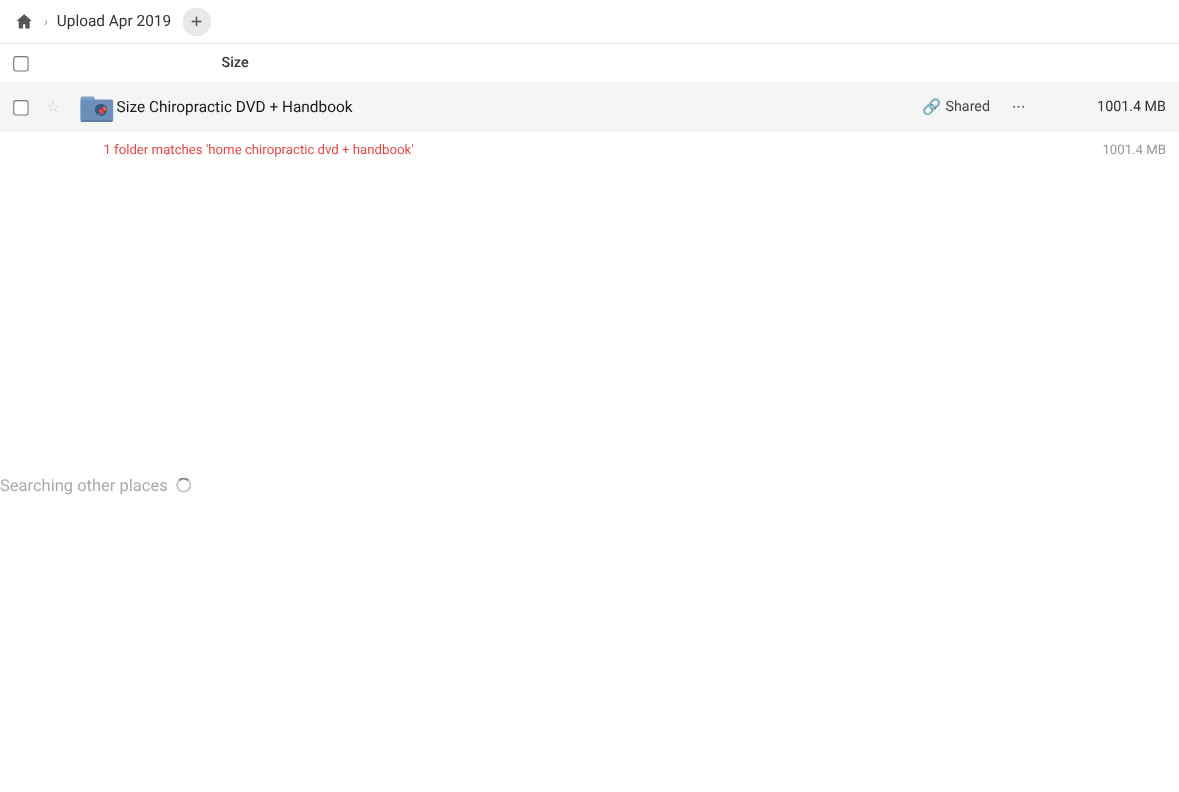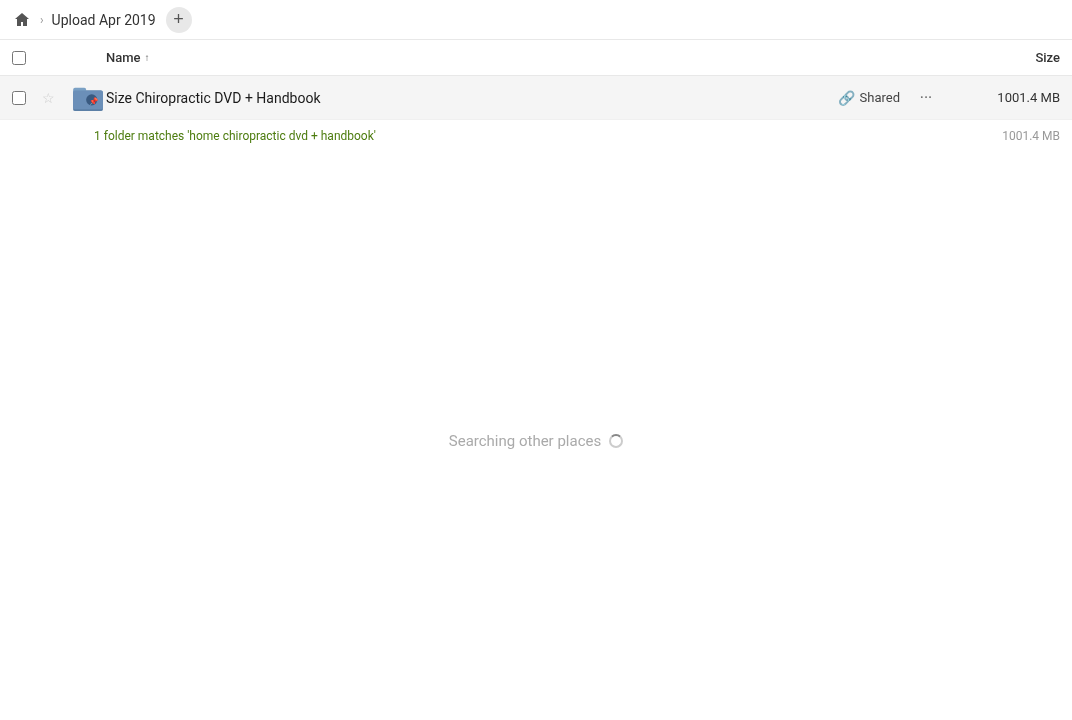--- a/index.html
+++ b/index.html
@@ -194,34 +194,34 @@
     .match-info {
       display: flex;
       align-items: center;
       padding: 6px 12px 6px 94px;
       height: 32px;
     }
 
     .match-text {
       flex: 1;
       font-size: 12px;
-      color: #4d7c0f;
+      color: #ef4444;
     }
 
     .match-size {
       width: 120px;
       text-align: right;
       font-size: 12px;
       color: #999;
     }
 
     .searching-area {
       display: flex;
       flex-direction: column;
-      align-items: center;
+      align-items: flex-start;
       justify-content: center;
       margin-top: 280px;
     }
 
     .searching-text {
       font-size: 15px;
       color: #aaa;
       display: flex;
       align-items: center;
       gap: 8px;
@@ -259,24 +259,20 @@
   <span class="breadcrumb-title">Upload Apr 2019</span>
   <button class="add-button">+</button>
 </div>
 
 <div class="column-headers">
   <div class="col-checkbox">
     <input type="checkbox" style="">
   </div>
   <div class="col-star"></div>
   <div class="col-icon"></div>
-  <div class="col-name">
-    <span>Name</span>
-    <span class="sort-arrow">↑</span>
-  </div>
   <div class="col-size">Size</div>
 </div>
 
 <div class="file-row">
   <div class="checkbox">
     <input type="checkbox" style="">
   </div>
   <div class="star-btn">☆</div>
   <div class="file-icon-wrapper">
 

